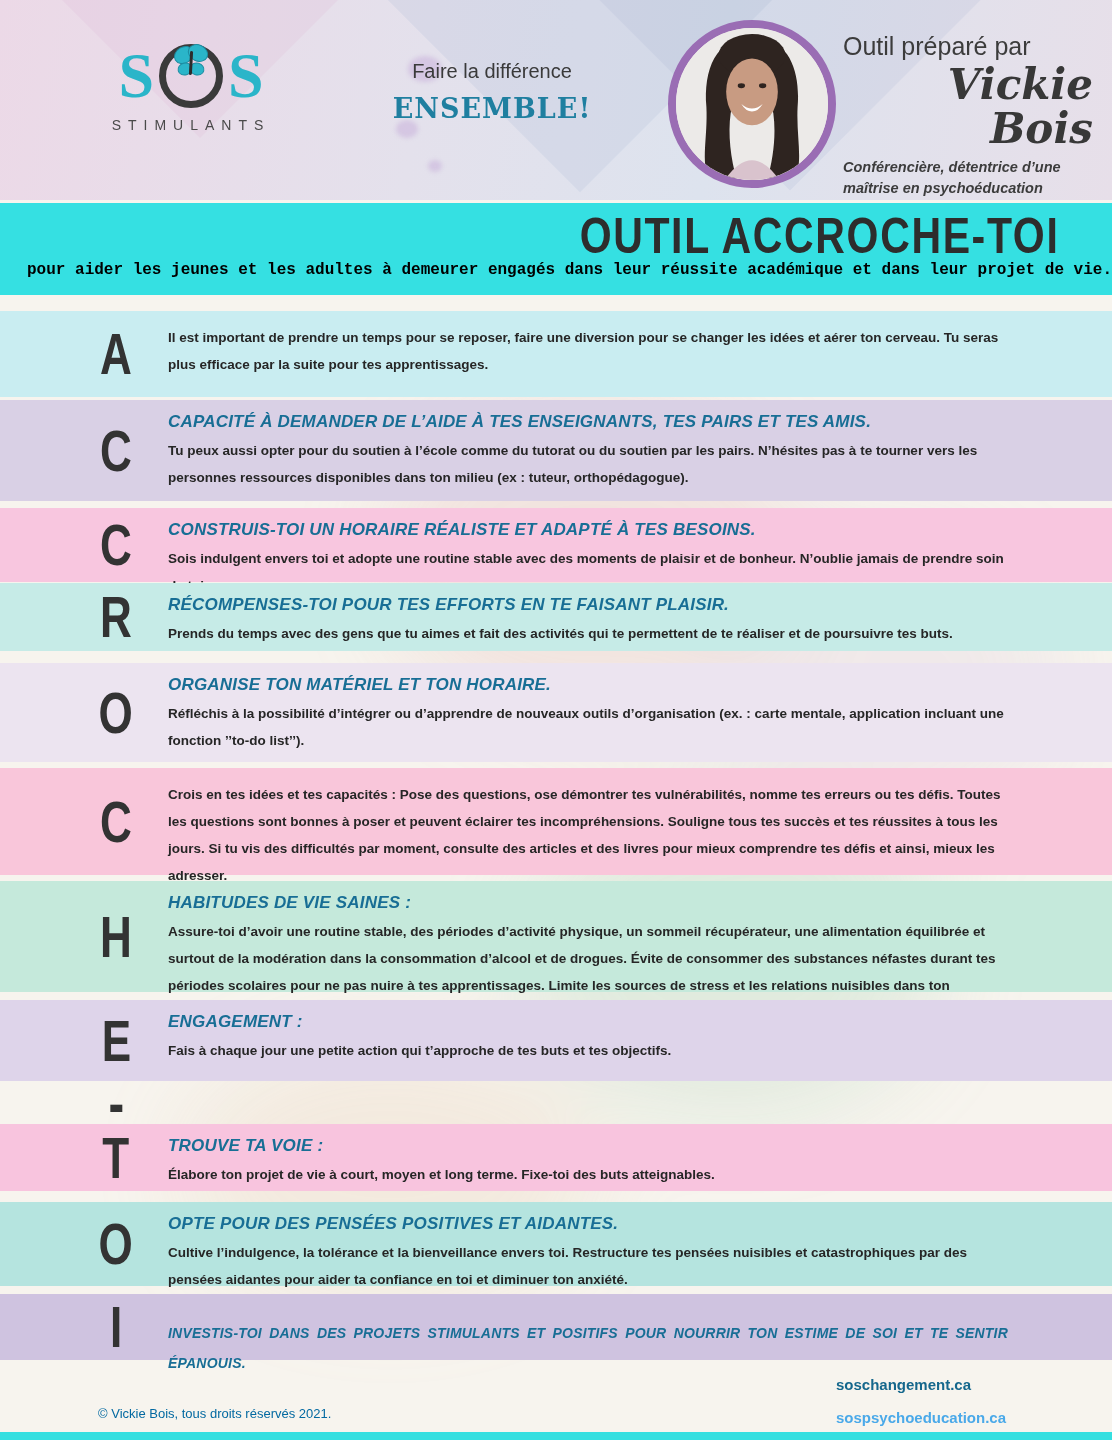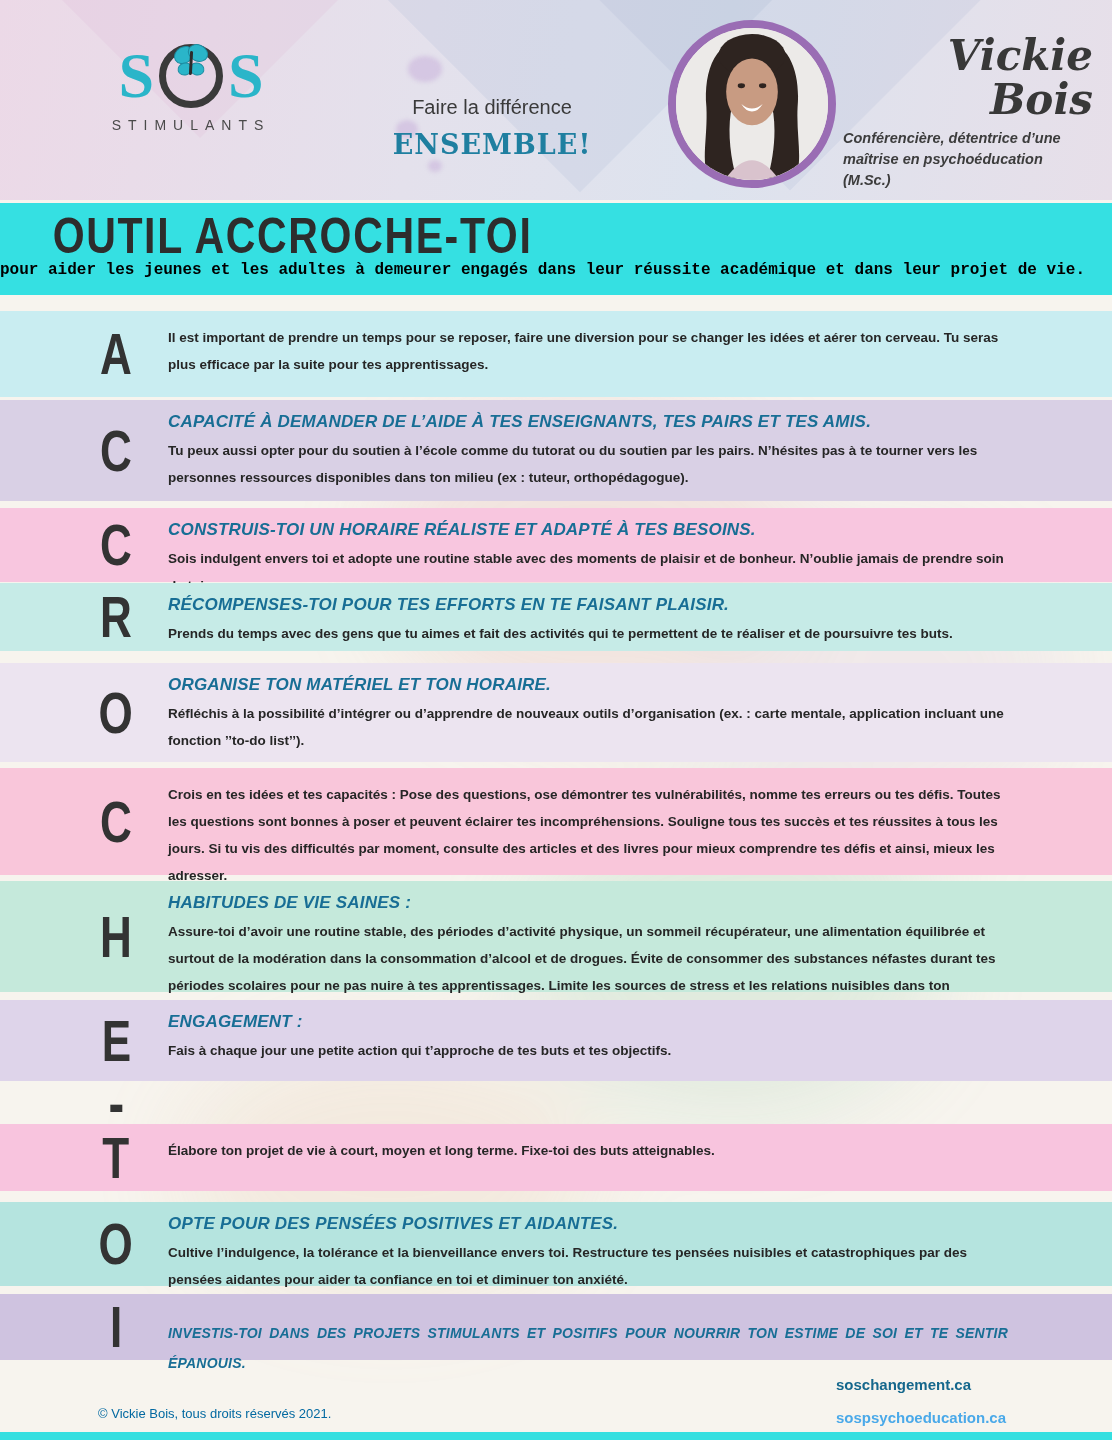--- a/index.html
+++ b/index.html
@@ -27,35 +27,35 @@
   .pb3{left:428px;top:160px;width:14px;height:12px;}
 
   .logo{position:absolute;left:96px;top:44px;width:190px;text-align:center;}
   .logo-sos{display:flex;align-items:center;justify-content:center;gap:5px;
             font-family:"Liberation Serif",serif;font-weight:700;font-size:64px;color:#2ab5c9;line-height:1;}
   .logo-ring{position:relative;width:50px;height:50px;border:7px solid #3a3a3a;border-radius:50%;flex:0 0 auto;}
   .logo-ring svg{position:absolute;left:2px;top:-12px;}
   .logo-changement{margin-top:9px;font-size:14px;letter-spacing:7px;color:#4a4a4a;font-weight:400;}
 
   .tagline{position:absolute;left:392px;top:60px;width:200px;text-align:center;}
-  .tagline-1{font-size:20px;color:#3a3a3a;margin-top:36px;}
+  .tagline-1{font-size:20px;color:#3a3a3a;}
   .tagline-2{margin-top:10px;font-family:"DejaVu Serif",serif;font-weight:700;font-size:27px;
              letter-spacing:1px;color:#1f7fa0;}
 
   .avatar{position:absolute;left:668px;top:20px;width:152px;height:152px;border-radius:50%;
           border:8px solid #9a6db4;overflow:hidden;background:#eceae8;}
 
   .author{position:absolute;left:843px;top:32px;width:250px;color:#3c3c3c;}
   .prepared{font-size:25px;}
   .author-name{font-family:"DejaVu Serif",serif;font-style:italic;font-weight:700;font-size:42px;
                line-height:1.05;margin-top:2px;color:#383838;text-align:right;}
   .author-sub{font-style:italic;font-weight:700;font-size:14.5px;line-height:21px;margin-top:6px;}
 
   
-  .title-band{position:absolute;left:0;top:203px;width:1112px;height:92px;background:#35e0e2;text-align:left;}
+  .title-band{position:absolute;left:0;top:203px;width:1112px;height:92px;background:#35e0e2;text-align:right;}
   .main-title{display:inline-block;margin-top:4px;font-size:50px;font-weight:700;color:#2d2d2d;
               letter-spacing:2px;transform:scaleX(.82);white-space:nowrap;}
   .subtitle{margin-top:-4px;color:#000000;font-weight:700;font-size:16px;font-family:Liberation Mono, monospace;}
 
   
   .band{position:absolute;left:0;width:1112px;display:flex;}
   .letter-col{width:60px;margin-left:86px;display:flex;align-items:center;justify-content:center;flex:0 0 auto;}
   .letter{font-weight:700;font-size:58px;color:#333;line-height:1;transform:scaleX(.76);}
   .txt{flex:1;padding:8px 104px 0 22px;}
   .heading{margin:4px 0 0;font-style:italic;font-weight:700;font-size:17px;color:#186e95;letter-spacing:.2px;}
@@ -135,20 +135,21 @@
         <ellipse cx="50" cy="18" rx="22" ry="14" fill="#2e2420"></ellipse>
         <ellipse cx="50" cy="42" rx="17" ry="22" fill="#c89b82"></ellipse>
         <path d="M43 50 Q50 56 57 50 Q54 55 50 55 Q46 55 43 50Z" fill="#fff"></path>
         <ellipse cx="43" cy="38" rx="2.4" ry="1.6" fill="#2e2420"></ellipse>
         <ellipse cx="57" cy="38" rx="2.4" ry="1.6" fill="#2e2420"></ellipse>
         <path d="M32 100 Q50 74 68 100 Z" fill="#d9c3cd"></path>
       </svg>
     </div>
 
     <div class="author">
+      <div class="prepared">Outil préparé par</div>
       <div class="author-name">Vickie Bois</div>
       <div class="author-sub">
         <div>Conférencière, détentrice d’une</div>
         <div>maîtrise en psychoéducation (M.Sc.)</div>
       </div>
 
     </div>
   </div>
 
   <div class="title-band">
@@ -239,20 +240,21 @@
         <div class="letter">-</div>
       </div>
     <div class="txt"></div>
   </section>
 
   <section class="band sec-t">
     <div class="letter-col">
         <div class="letter">T</div>
       </div>
     <div class="txt">
+      <h3 class="heading">TROUVE TA VOIE :</h3>
       <p class="body">Élabore ton projet de vie à court, moyen et long terme.  Fixe-toi des buts atteignables.</p>
     </div>
   </section>
 
   <section class="band sec-o2">
     <div class="letter-col">
         <div class="letter">O</div>
       </div>
     <div class="txt">
       <h3 class="heading">OPTE POUR DES PENSÉES POSITIVES ET AIDANTES.</h3>

